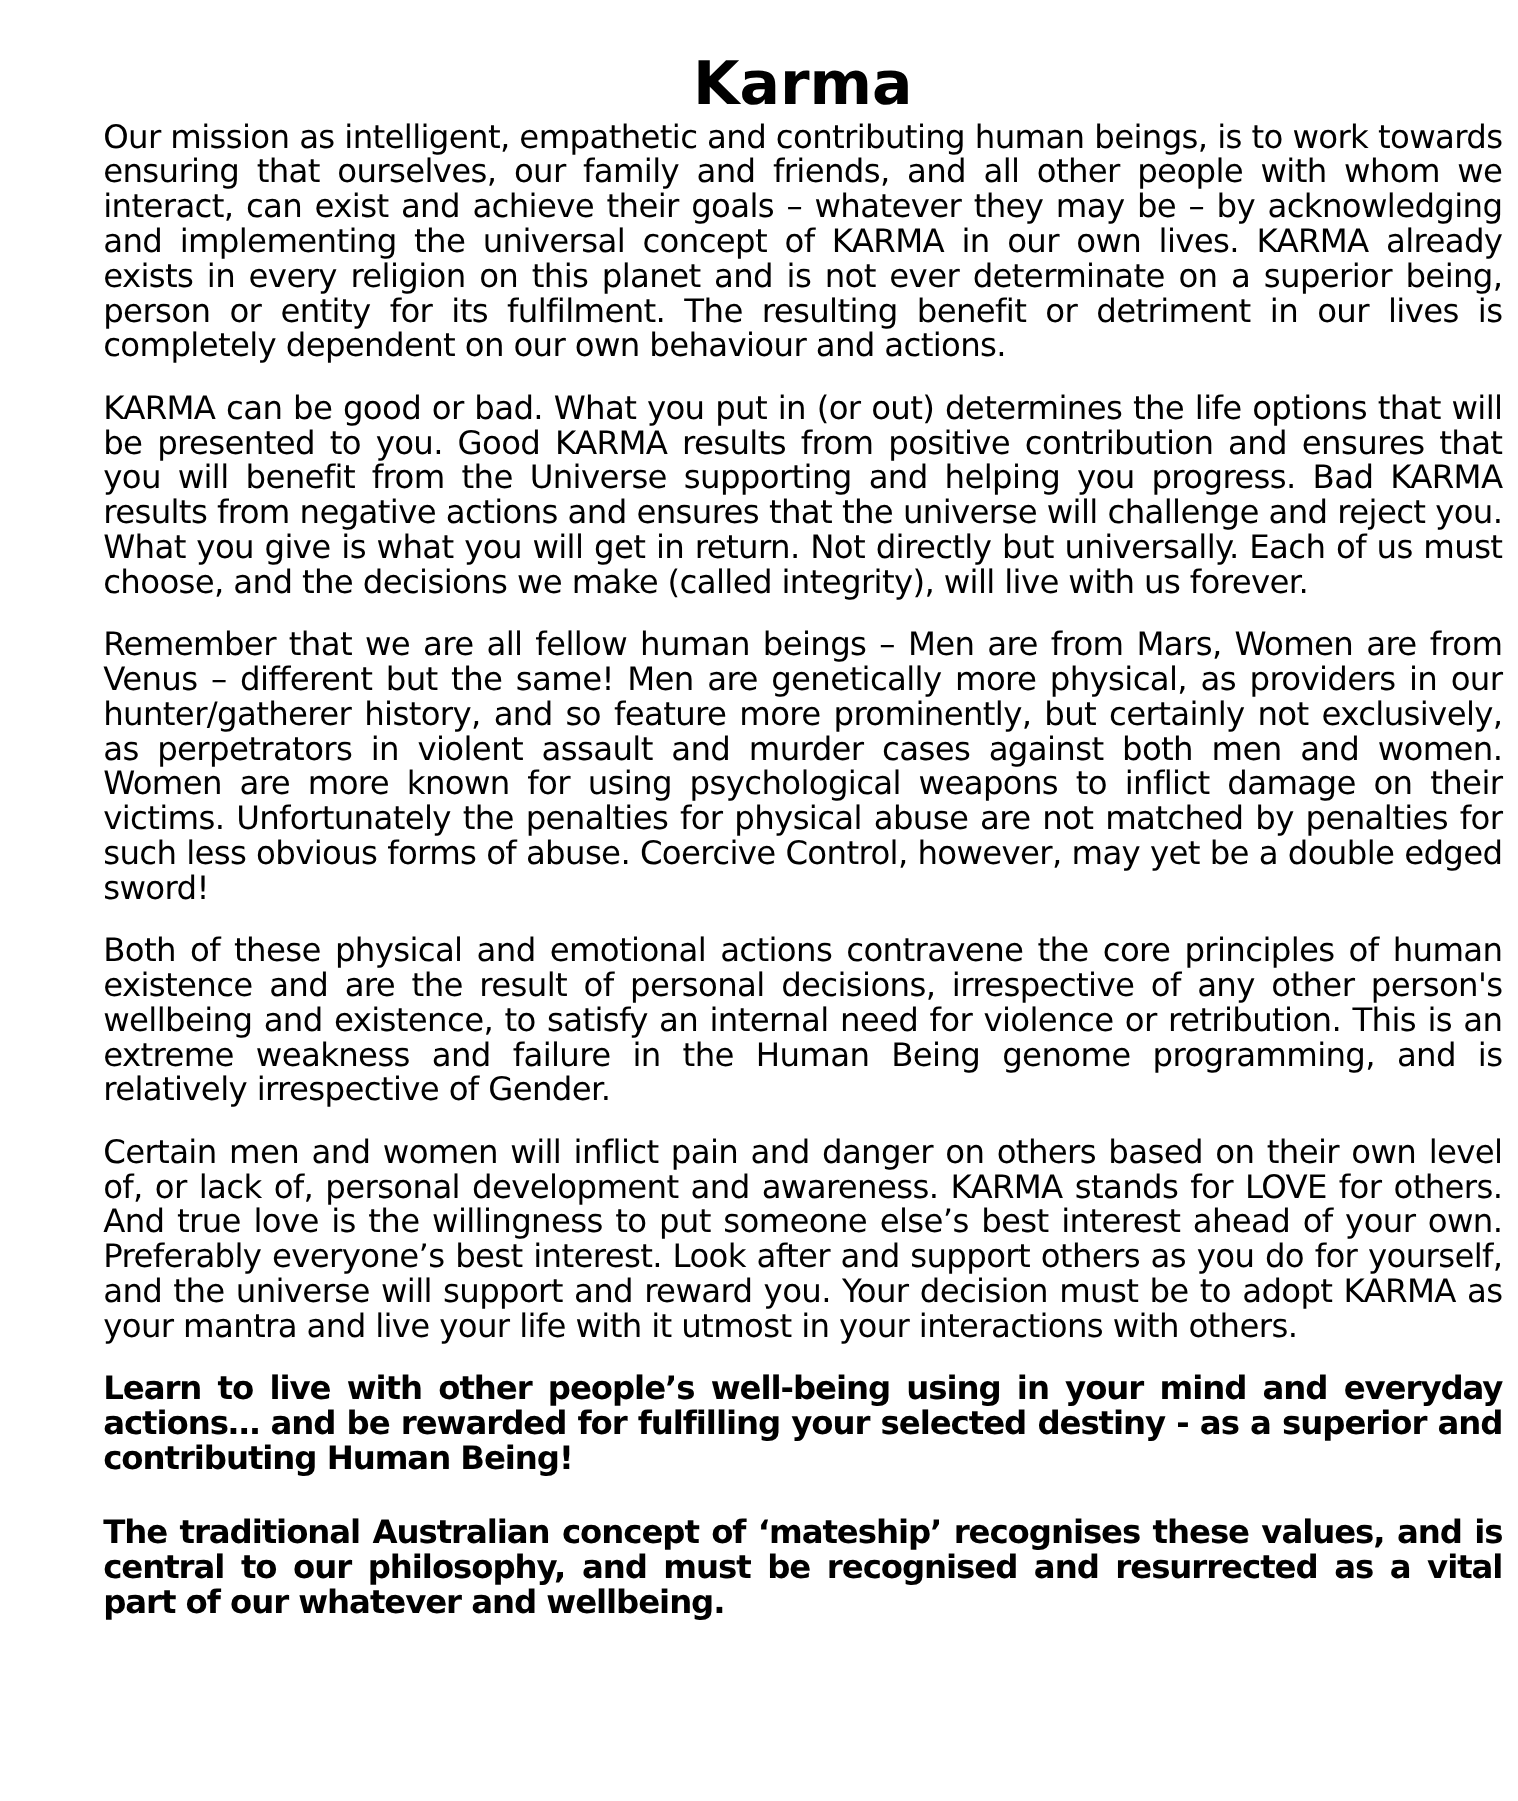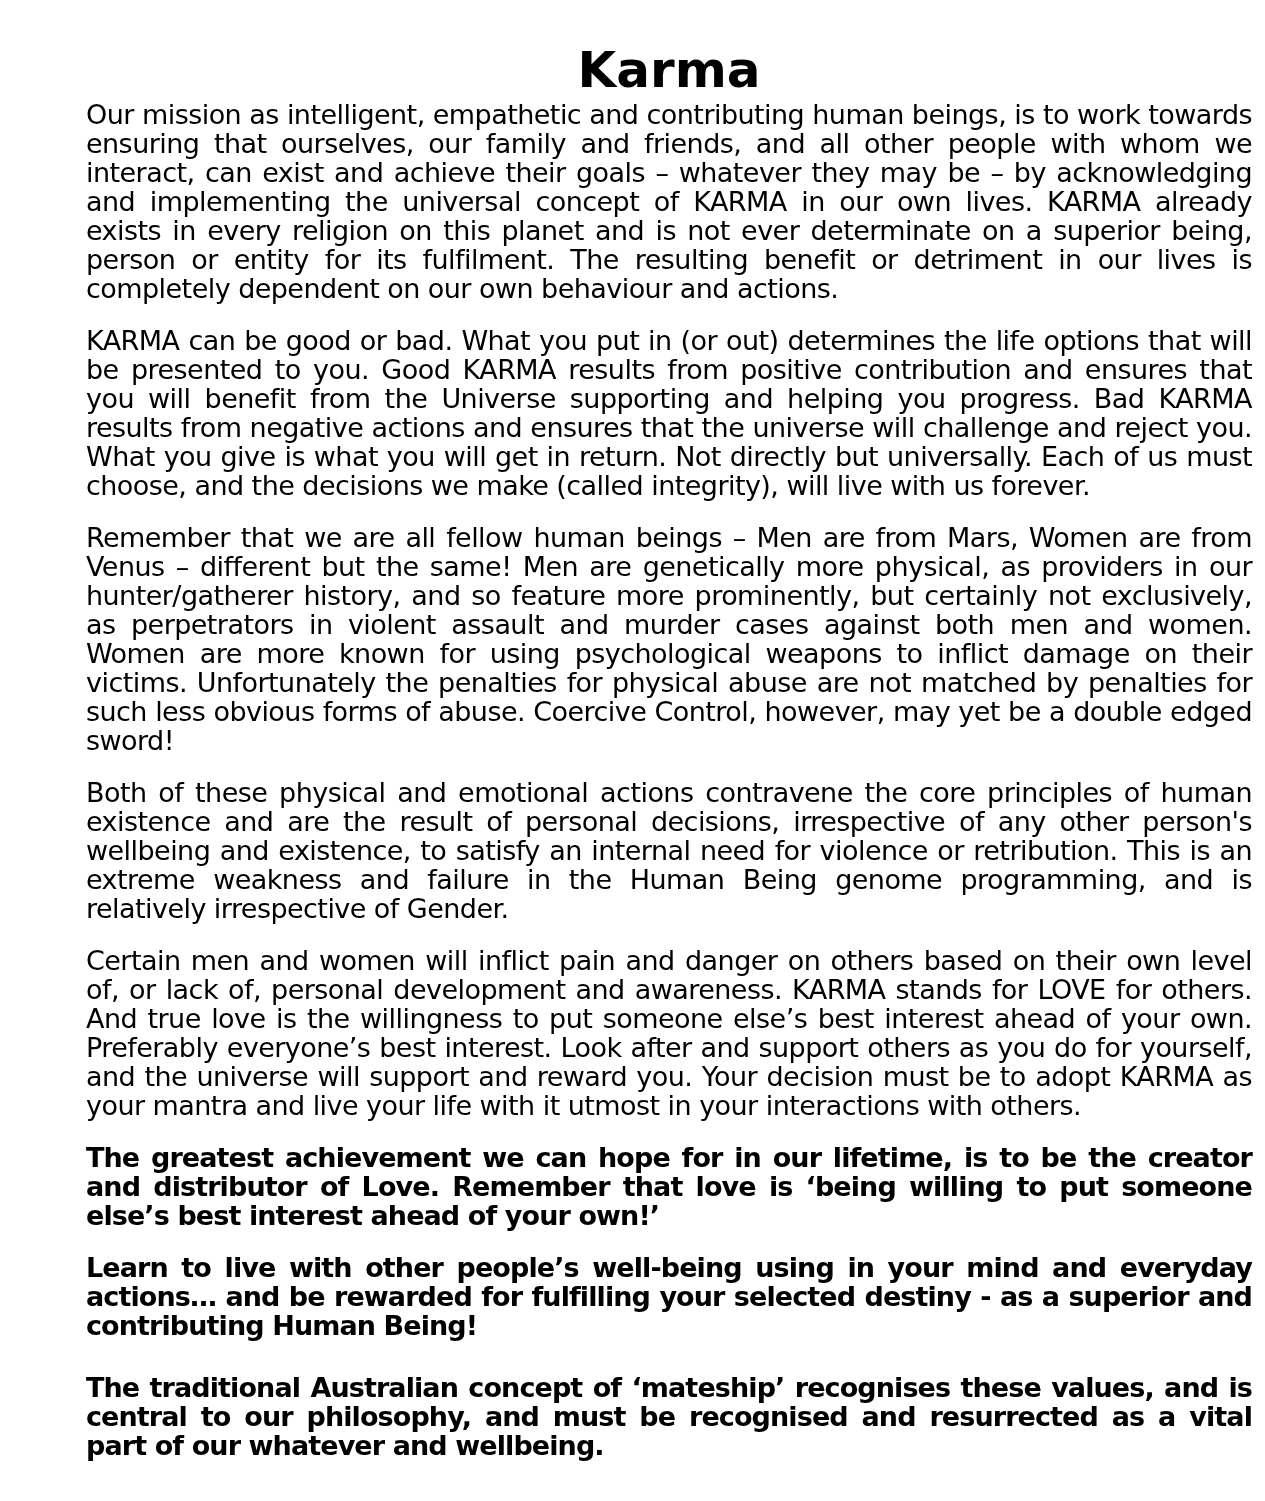--- a/index.html
+++ b/index.html
@@ -54,18 +54,17 @@
 
   <p class="para" style="margin-top:23px;">KARMA can be good or bad. What you put in (or out) determines the life options that will be presented to you. Good KARMA results from positive contribution and ensures that you will benefit from the Universe supporting and helping you progress. Bad KARMA results from negative actions and ensures that the universe will challenge and reject you. What you give is what you will get in return. Not directly but universally. Each of us must choose, and the decisions we make (called integrity), will live with us forever.</p>
 
   <p class="para" style="margin-top:23px;">Remember that we are all fellow human beings – Men are from Mars, Women are from Venus – different but the same! Men are genetically more physical, as providers in our hunter/gatherer history, and so feature more prominently, but certainly not exclusively, as perpetrators in violent assault and murder cases against both men and women. Women are more known for using psychological weapons to inflict damage on their victims. Unfortunately the penalties for physical abuse are not matched by penalties for such less obvious forms of abuse. Coercive Control, however, may yet be a double edged sword!</p>
 
   <p class="para" style="margin-top:23px;">Both of these physical and emotional actions contravene the core principles of human existence and are the result of personal decisions, irrespective of any other person's wellbeing and existence, to satisfy an internal need for violence or retribution. This is an extreme weakness and failure in the Human Being genome programming, and is relatively irrespective of Gender.</p>
 
   <p class="para" style="margin-top:23px;">Certain men and women will inflict pain and danger on others based on their own level of, or lack of, personal development and awareness. KARMA stands for LOVE for others. And true love is the willingness to put someone else’s best interest ahead of your own. Preferably everyone’s best interest. Look after and support others as you do for yourself, and the universe will support and reward you. Your decision must be to adopt KARMA as your mantra and live your life with it utmost in your interactions with others.</p>
 
 
-  <p class="para bold" style="margin-top:23px;">The greatest achievement we can hope for in our lifetime, is to be the creator and distributor of Love. Remember that love is ‘being willing to put someone else’s best interest ahead of your own!’</p>
 
   <p class="para bold" style="margin-top:23px;">Learn to live with other people’s well-being using in your mind and everyday actions… and be rewarded for fulfilling your selected destiny - as a superior and contributing Human Being!</p>
 
   <p class="para bold" style="margin-top:33px;">The traditional Australian concept of ‘mateship’ recognises these values, and is central to our philosophy, and must be recognised and resurrected as a vital part of our whatever and wellbeing.</p>
 </div>
 
 </body></html>

